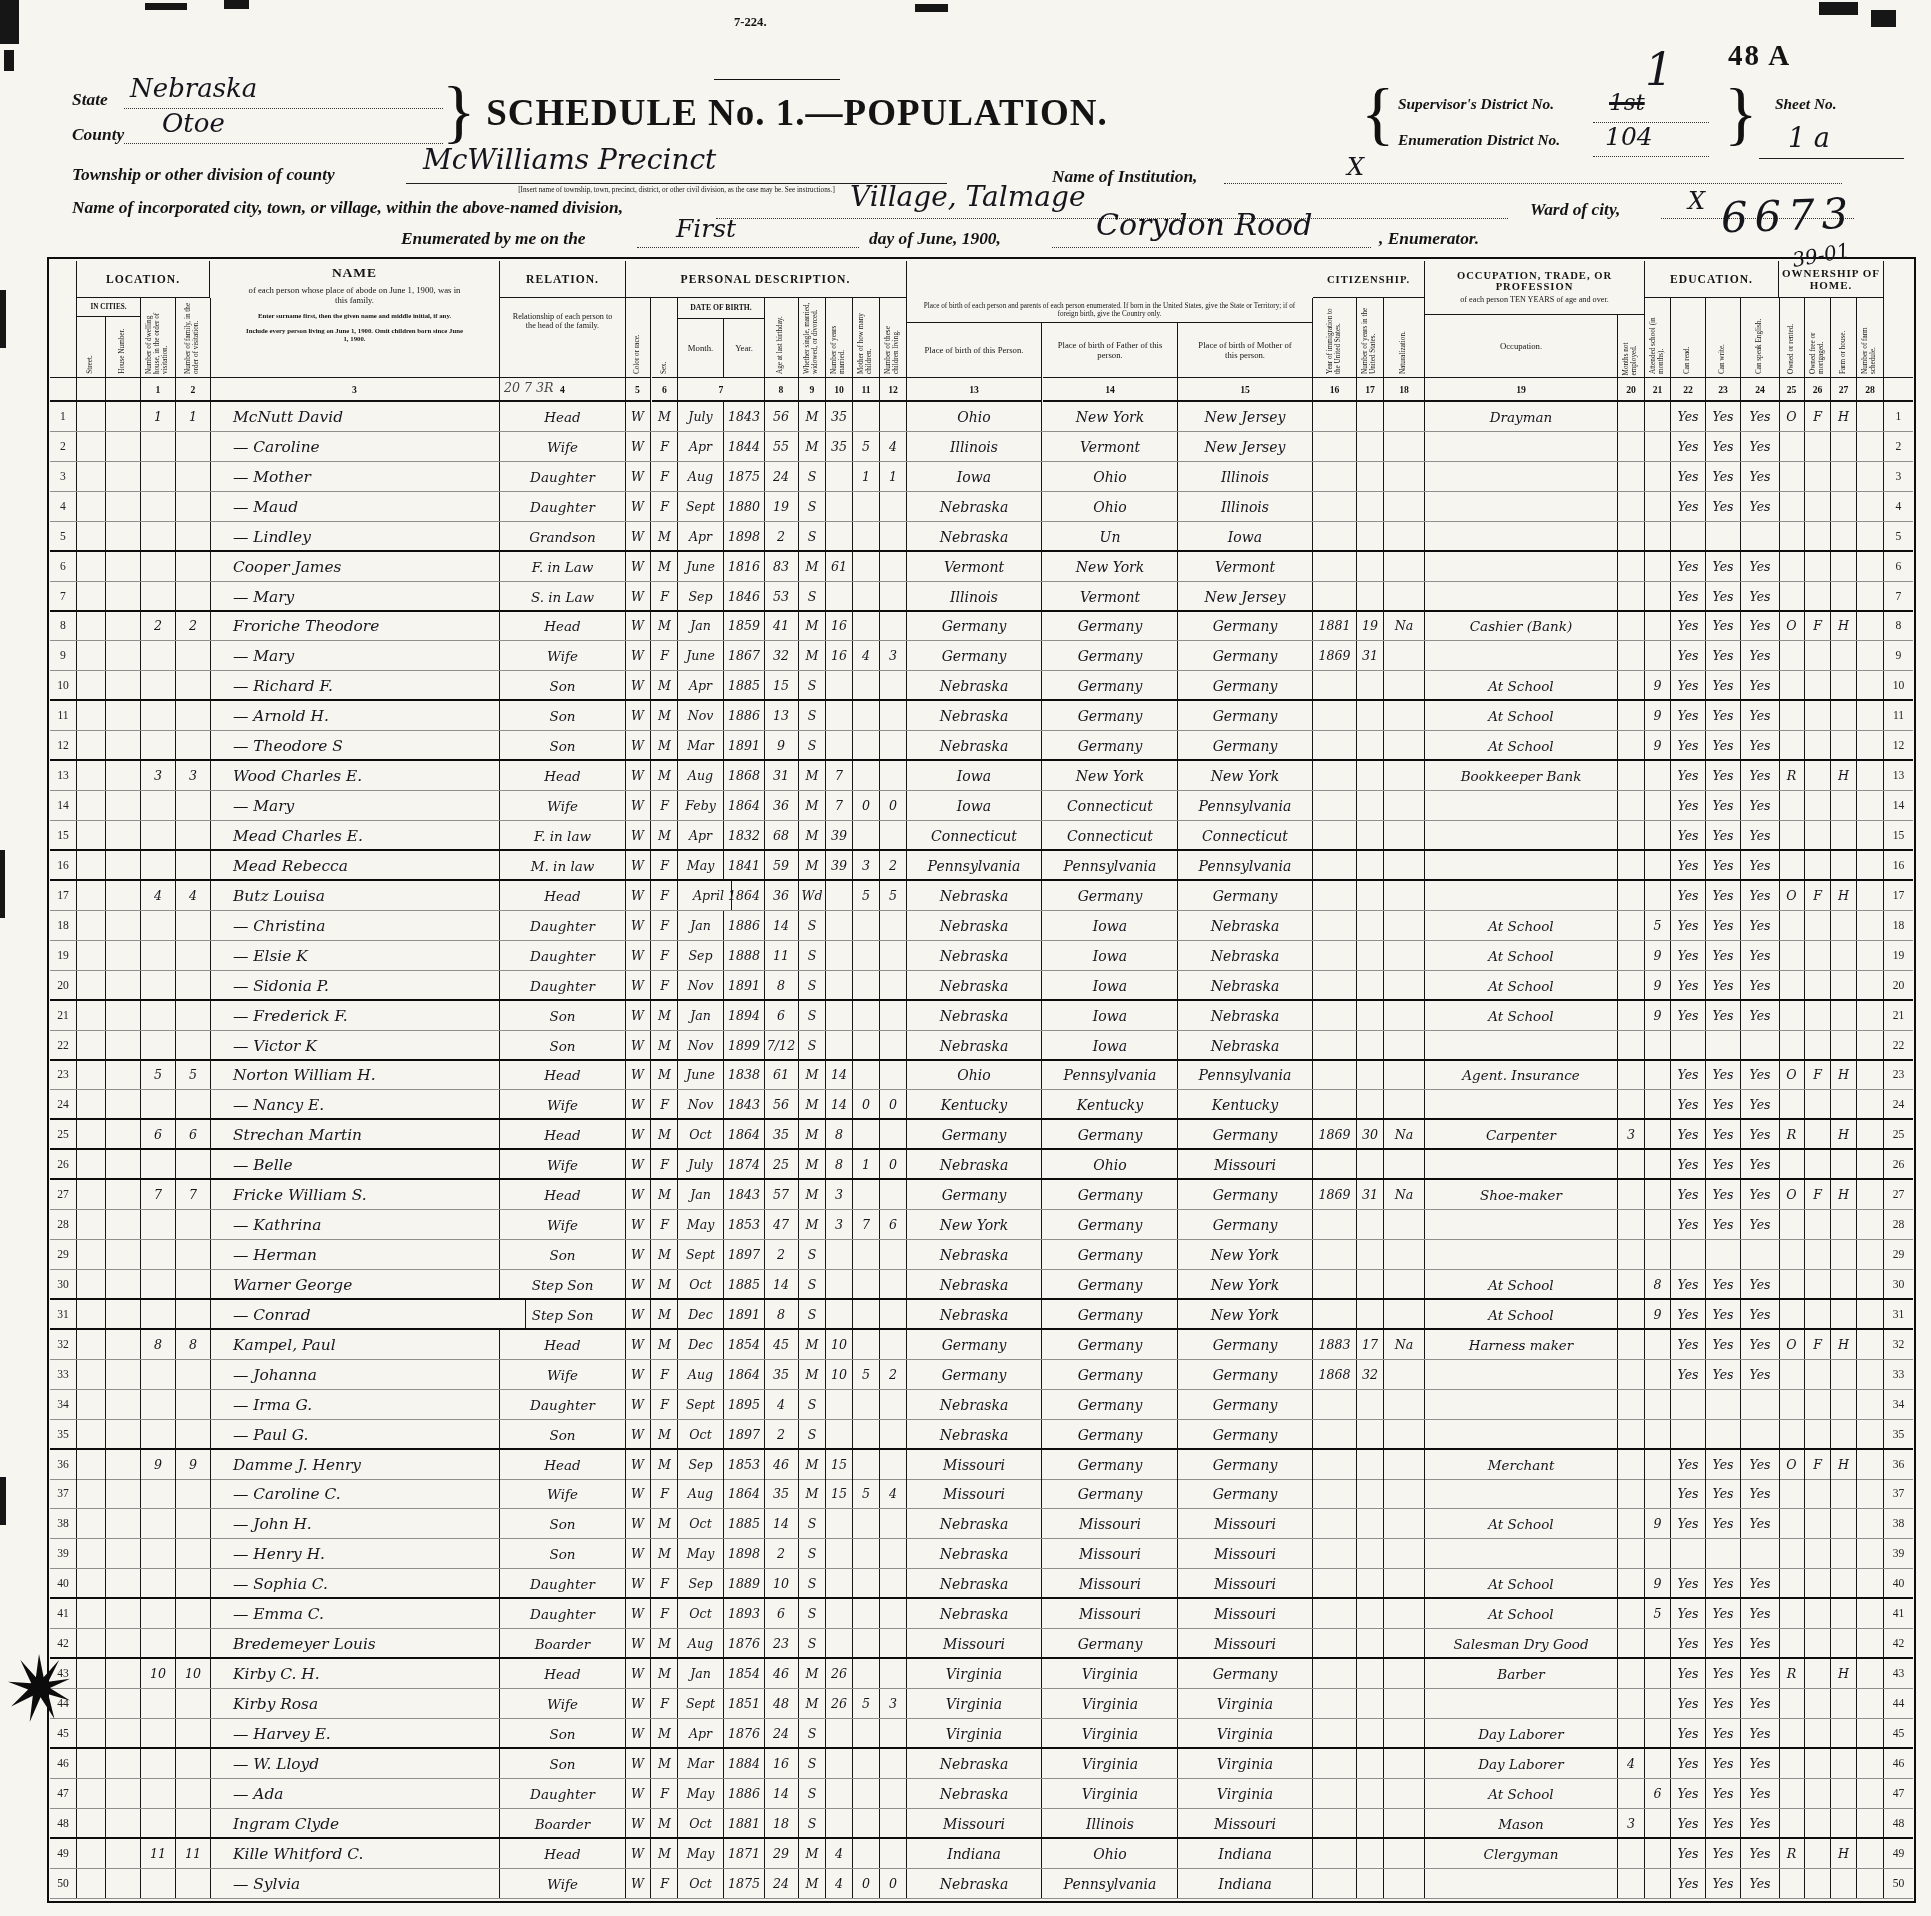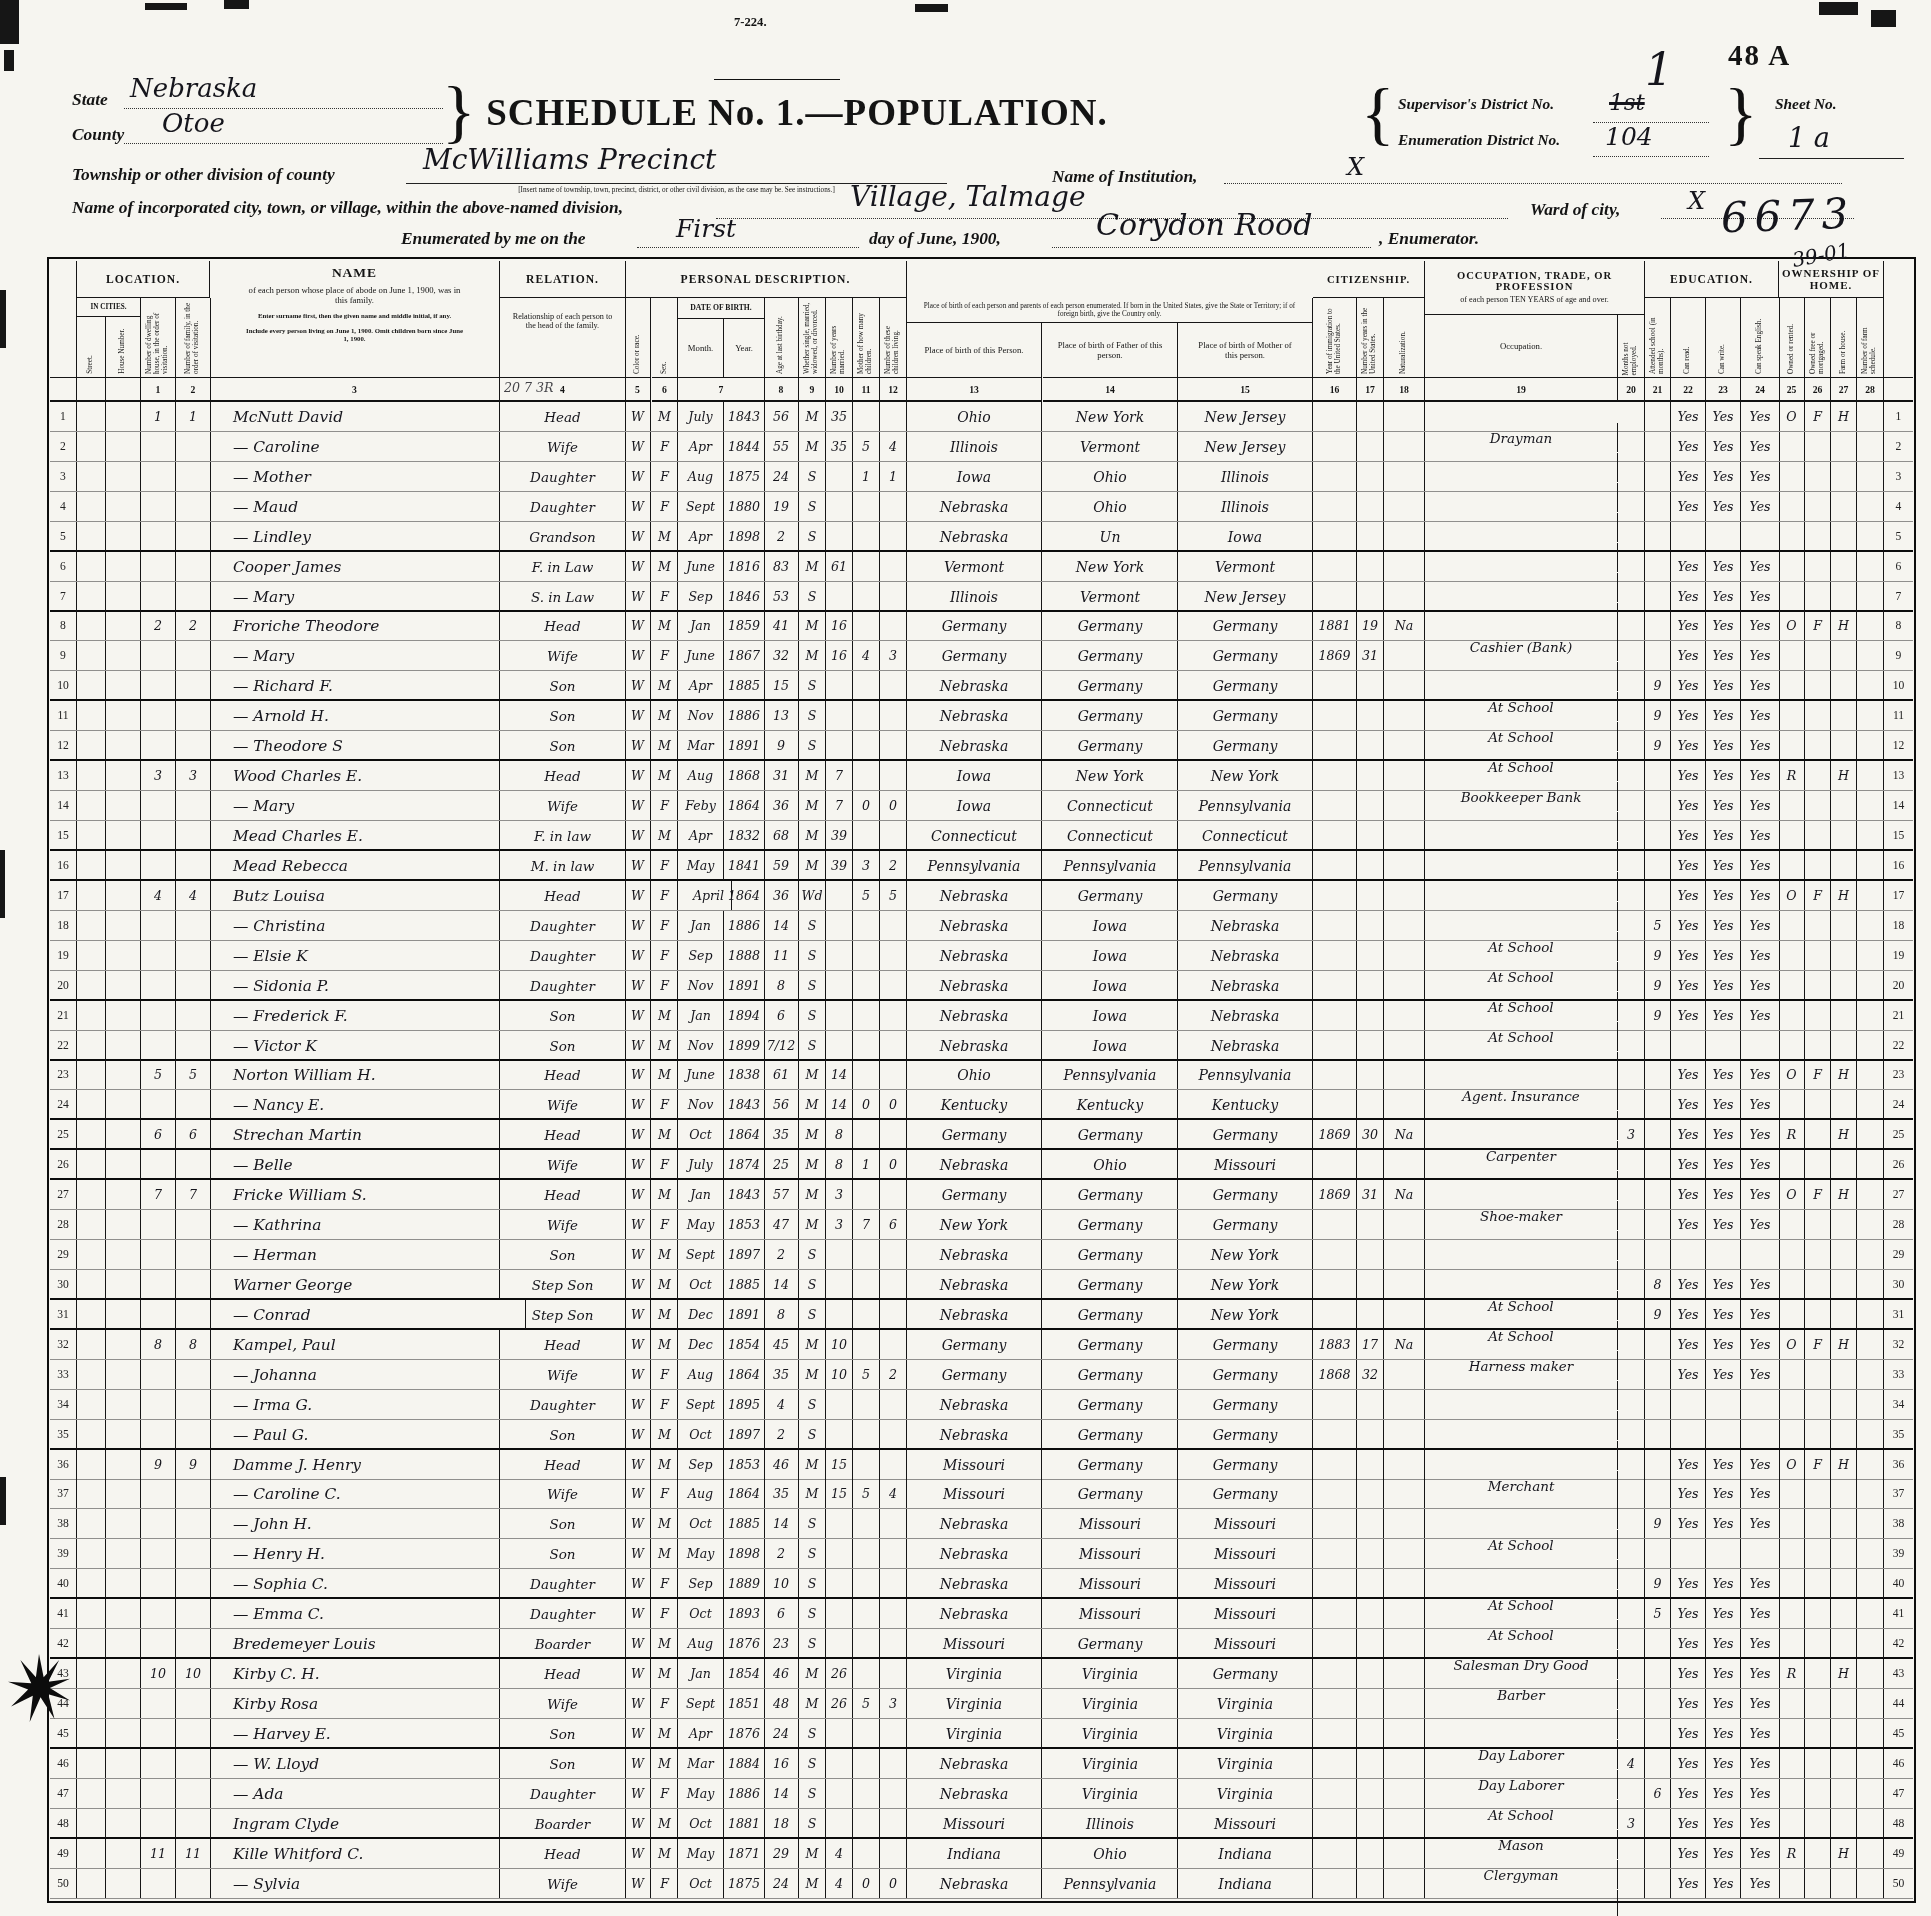--- a/index.html
+++ b/index.html
@@ -17,21 +17,21 @@
   .vtext{writing-mode:vertical-rl;transform:rotate(180deg);font-size:7.2px;line-height:1.08;
          font-family:"Liberation Serif",serif;height:96%;text-align:left;}
   .gh{font-weight:bold;font-size:11.6px;letter-spacing:1px;text-align:center;}
   .note{font-size:7.7px;line-height:1.15;text-align:center;}
   .numlab{font-weight:bold;font-size:9.7px;}
   .c-line{font-size:11.6px;color:#222;font-family:"Liberation Serif",serif;}
   .c-sm{font-size:12.6px;}
   .c-name{font-size:15.4px;justify-content:flex-start;padding-left:23px;}
   .c-rel{font-size:13.5px;}
   .c-pob{font-size:14px;}
-  .c-occ{font-size:13.5px;margin-top:21px;}
+  .c-occ{font-size:13.5px;}
   .c-date{font-size:12.6px;}
   .speck{position:absolute;background:#161616;}
   .frame{position:absolute;pointer-events:none;border:2.9px solid #0d0d0d;}
 </style>
 </head>
 <body>
 
 <div id="sheet">
 
   <div class="pbig" style="left:734px;top:15.4px;font-size:12.6px;">7-224.</div>

